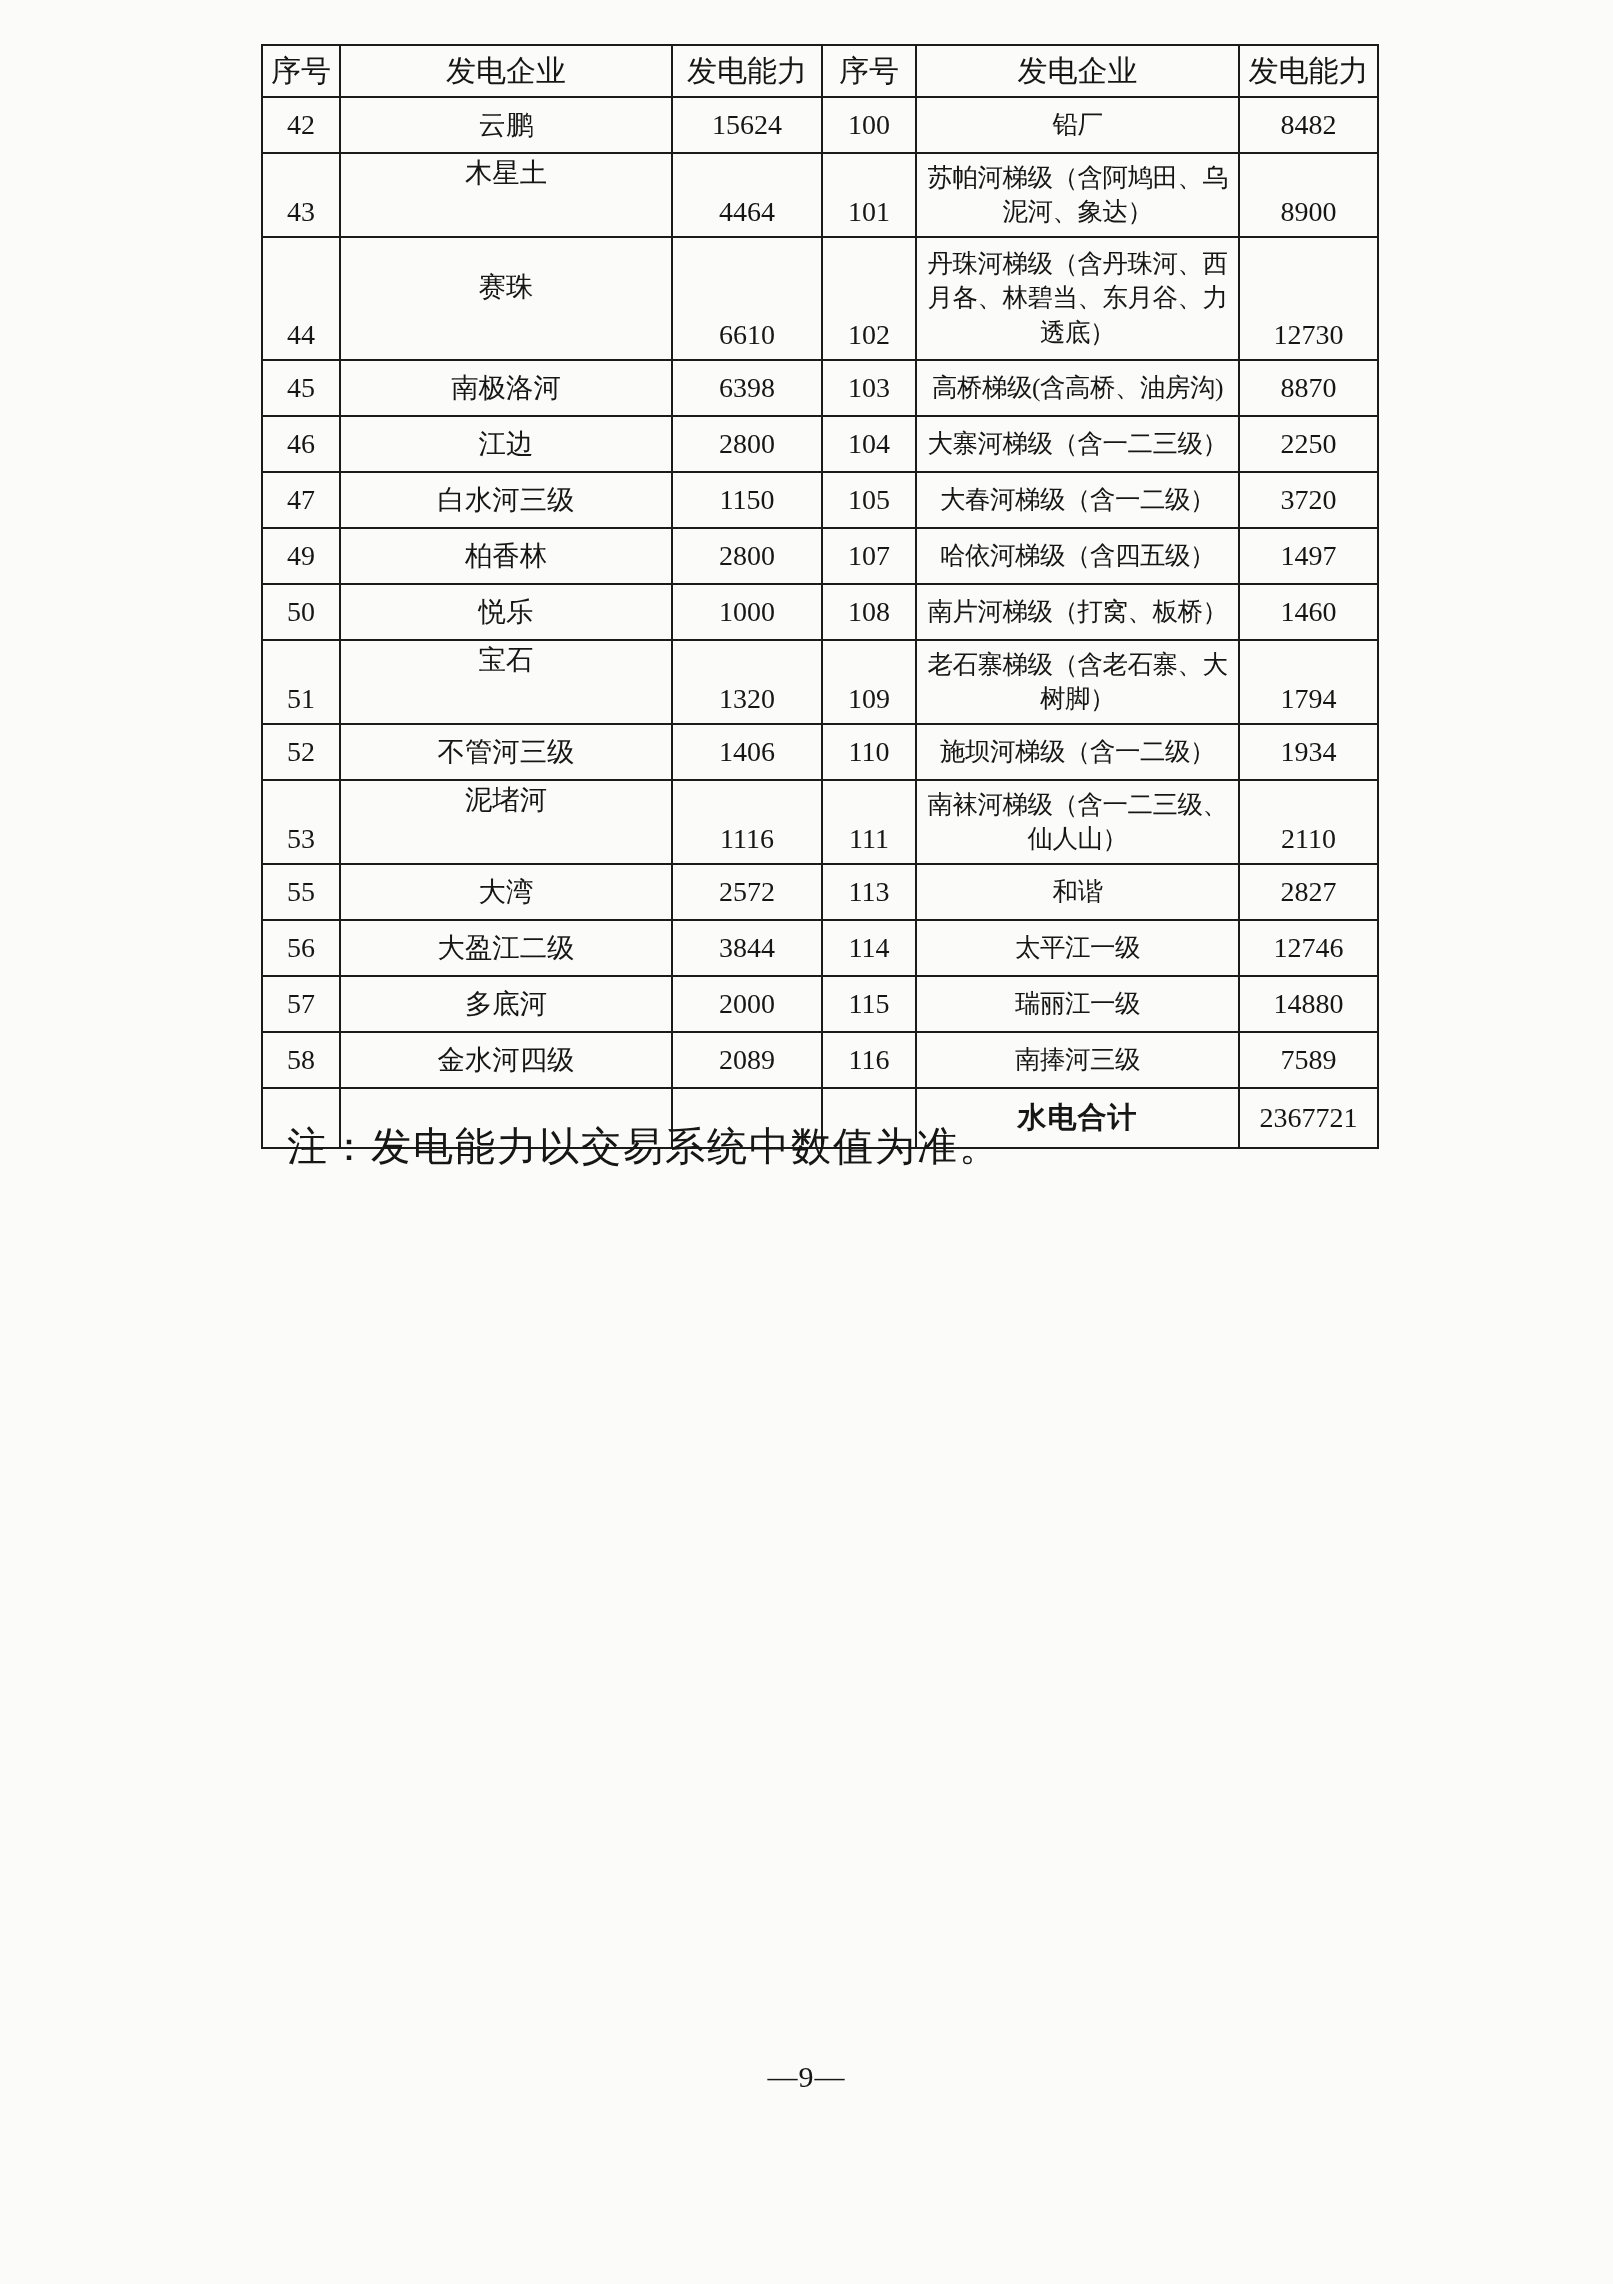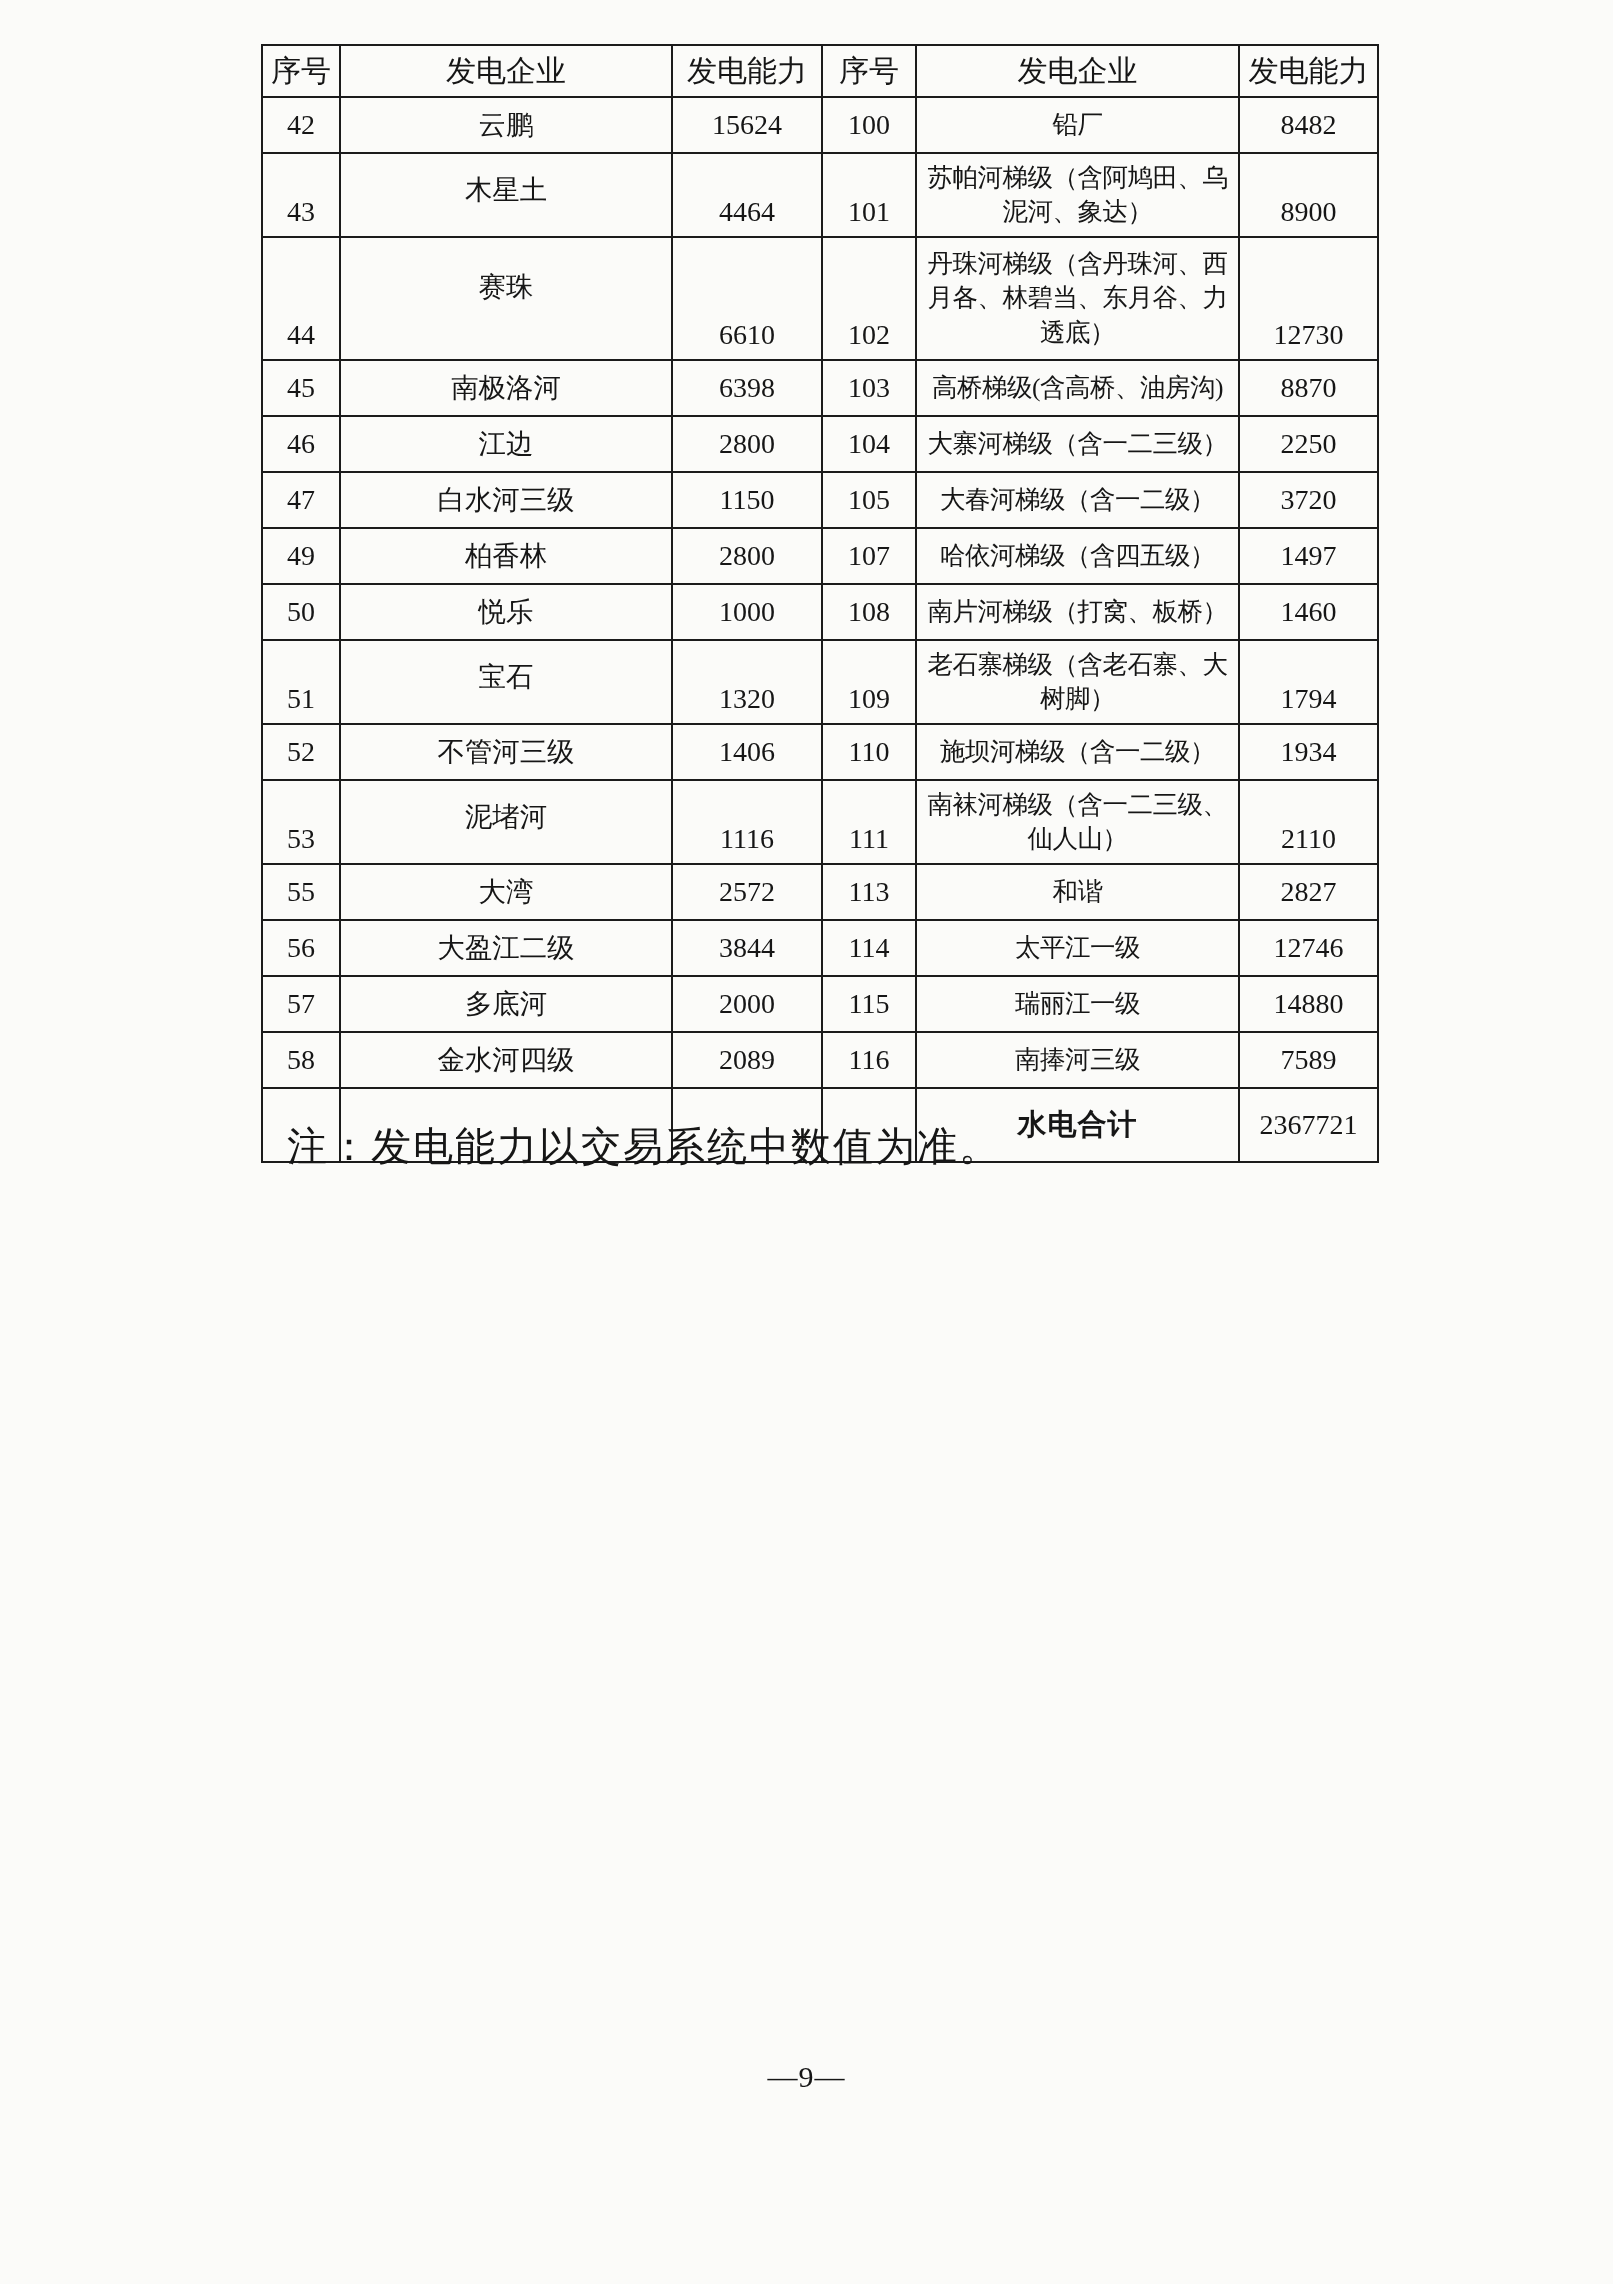--- a/index.html
+++ b/index.html
@@ -38,36 +38,36 @@
   .gen-table th {
     font-weight: normal;
     font-size: 30px;
   }
   .gen-table td {
     font-size: 28px;
   }
   tr.s  { height: 56px; }
   tr.t2 { height: 84px; }
   tr.t3 { height: 123px; }
-  tr.e  { height: 74px; }
+  tr.e  { height: 60px; }
   td.rname {
     font-size: 25.5px;
     letter-spacing: -0.5px;
     line-height: 1.35;
     padding: 2px 2px;
   }
   td.lname { font-size: 27.4px; }
   
   tr.t2 td.num, tr.t3 td.num {
     vertical-align: bottom;
     padding-bottom: 7.8px;
   }
   tr.t2 td.lname {
     vertical-align: top;
-    padding-top: 18px;
+    padding-top: 1px;
   }
   tr.t3 td.lname {
     vertical-align: top;
     padding-top: 31px;
   }
   tr.total-row td.rname {
     font-family: "Liberation Sans", "DejaVu Sans", sans-serif;
     font-weight: bold;
     font-size: 29px;
     letter-spacing: 1px;

